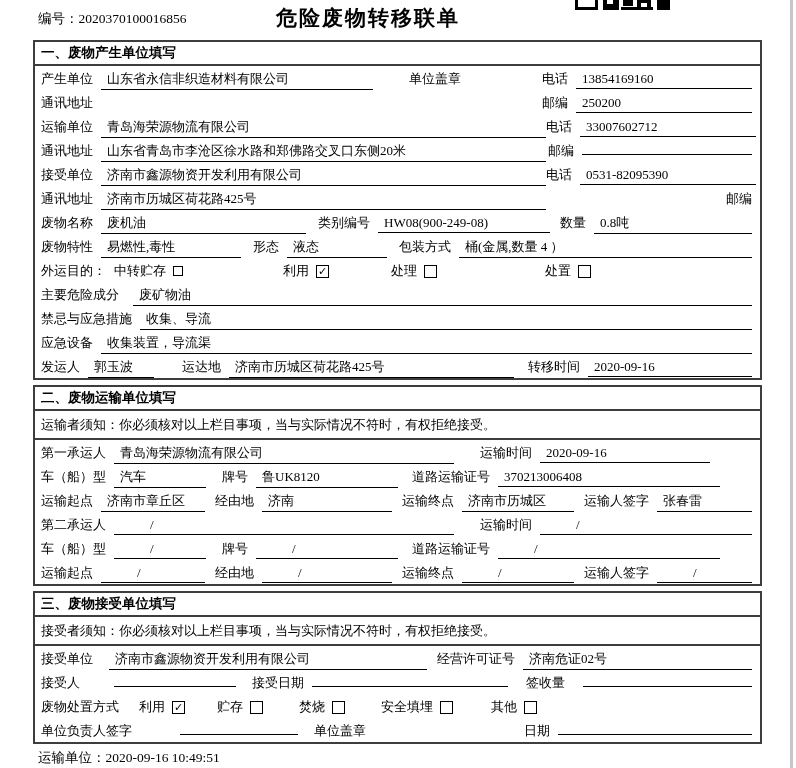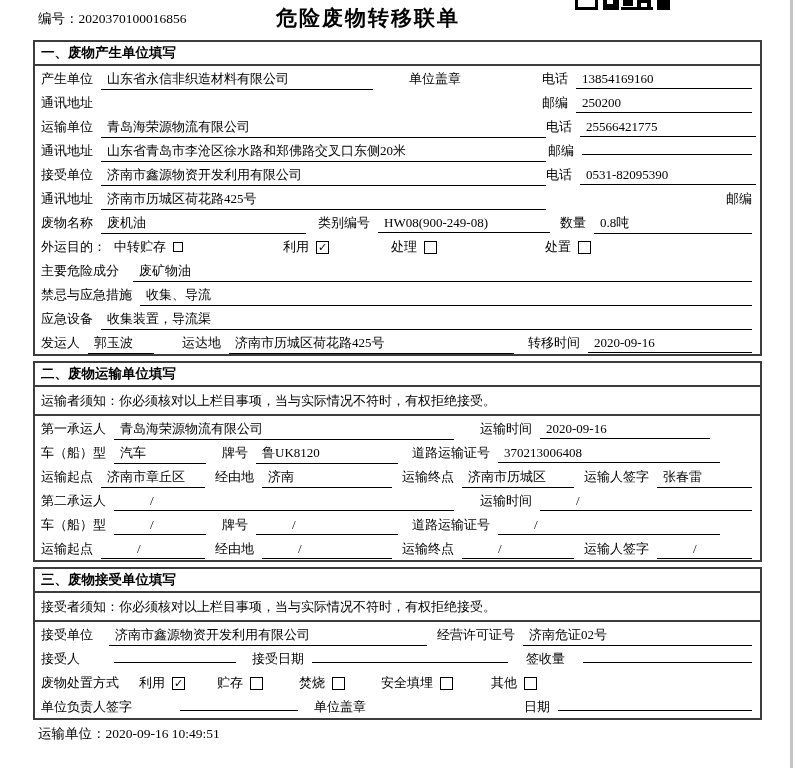--- a/index.html
+++ b/index.html
@@ -73,21 +73,21 @@
       <div class="row">
         <span class="lbl">通讯地址</span>
         <span class="lbl ml-auto">邮编</span>
         <span class="fld" style="width:176px">250200</span>
       </div>
 
       <div class="row">
         <span class="lbl">运输单位</span>
         <span class="fld" style="width:445px">青岛海荣源物流有限公司</span>
         <span class="lbl ml-auto">电话</span>
-        <span class="fld" style="width:176px">25566421775</span>
+        <span class="fld" style="width:176px">33007602712</span>
       </div>
 
       <div class="row">
         <span class="lbl">通讯地址</span>
         <span class="fld" style="width:445px">山东省青岛市李沧区徐水路和郑佛路交叉口东侧20米</span>
         <span class="lbl ml-auto">邮编</span>
         <span class="fld" style="width:170px"></span>
       </div>
 
       <div class="row">
@@ -105,20 +105,28 @@
 
       <div class="row">
         <span class="lbl">废物名称</span>
         <span class="fld" style="width:205px">废机油</span>
         <span class="lbl" style="margin-left:12px">类别编号</span>
         <span class="fld" style="width:172px">HW08(900-249-08)</span>
         <span class="lbl" style="margin-left:10px">数量</span>
         <span class="fld grow">0.8吨</span>
       </div>
 
+      <div class="row">
+        <span class="lbl">废物特性</span>
+        <span class="fld" style="width:140px">易燃性,毒性</span>
+        <span class="lbl" style="margin-left:12px">形态</span>
+        <span class="fld" style="width:100px">液态</span>
+        <span class="lbl" style="margin-left:12px">包装方式</span>
+        <span class="fld grow">桶(金属,数量 4 ）</span>
+      </div>
 
       <div class="row cbrow">
         <span class="lbl">外运目的：</span>
         <span class="cbitem" style="margin-left:8px">
           <span class="lbl">中转贮存</span>
           <span class="cb small"></span>
         </span>
         <span class="cbitem" style="margin-left:100px">
           <span class="lbl">利用</span>
           <span class="cb checked">✓</span>

